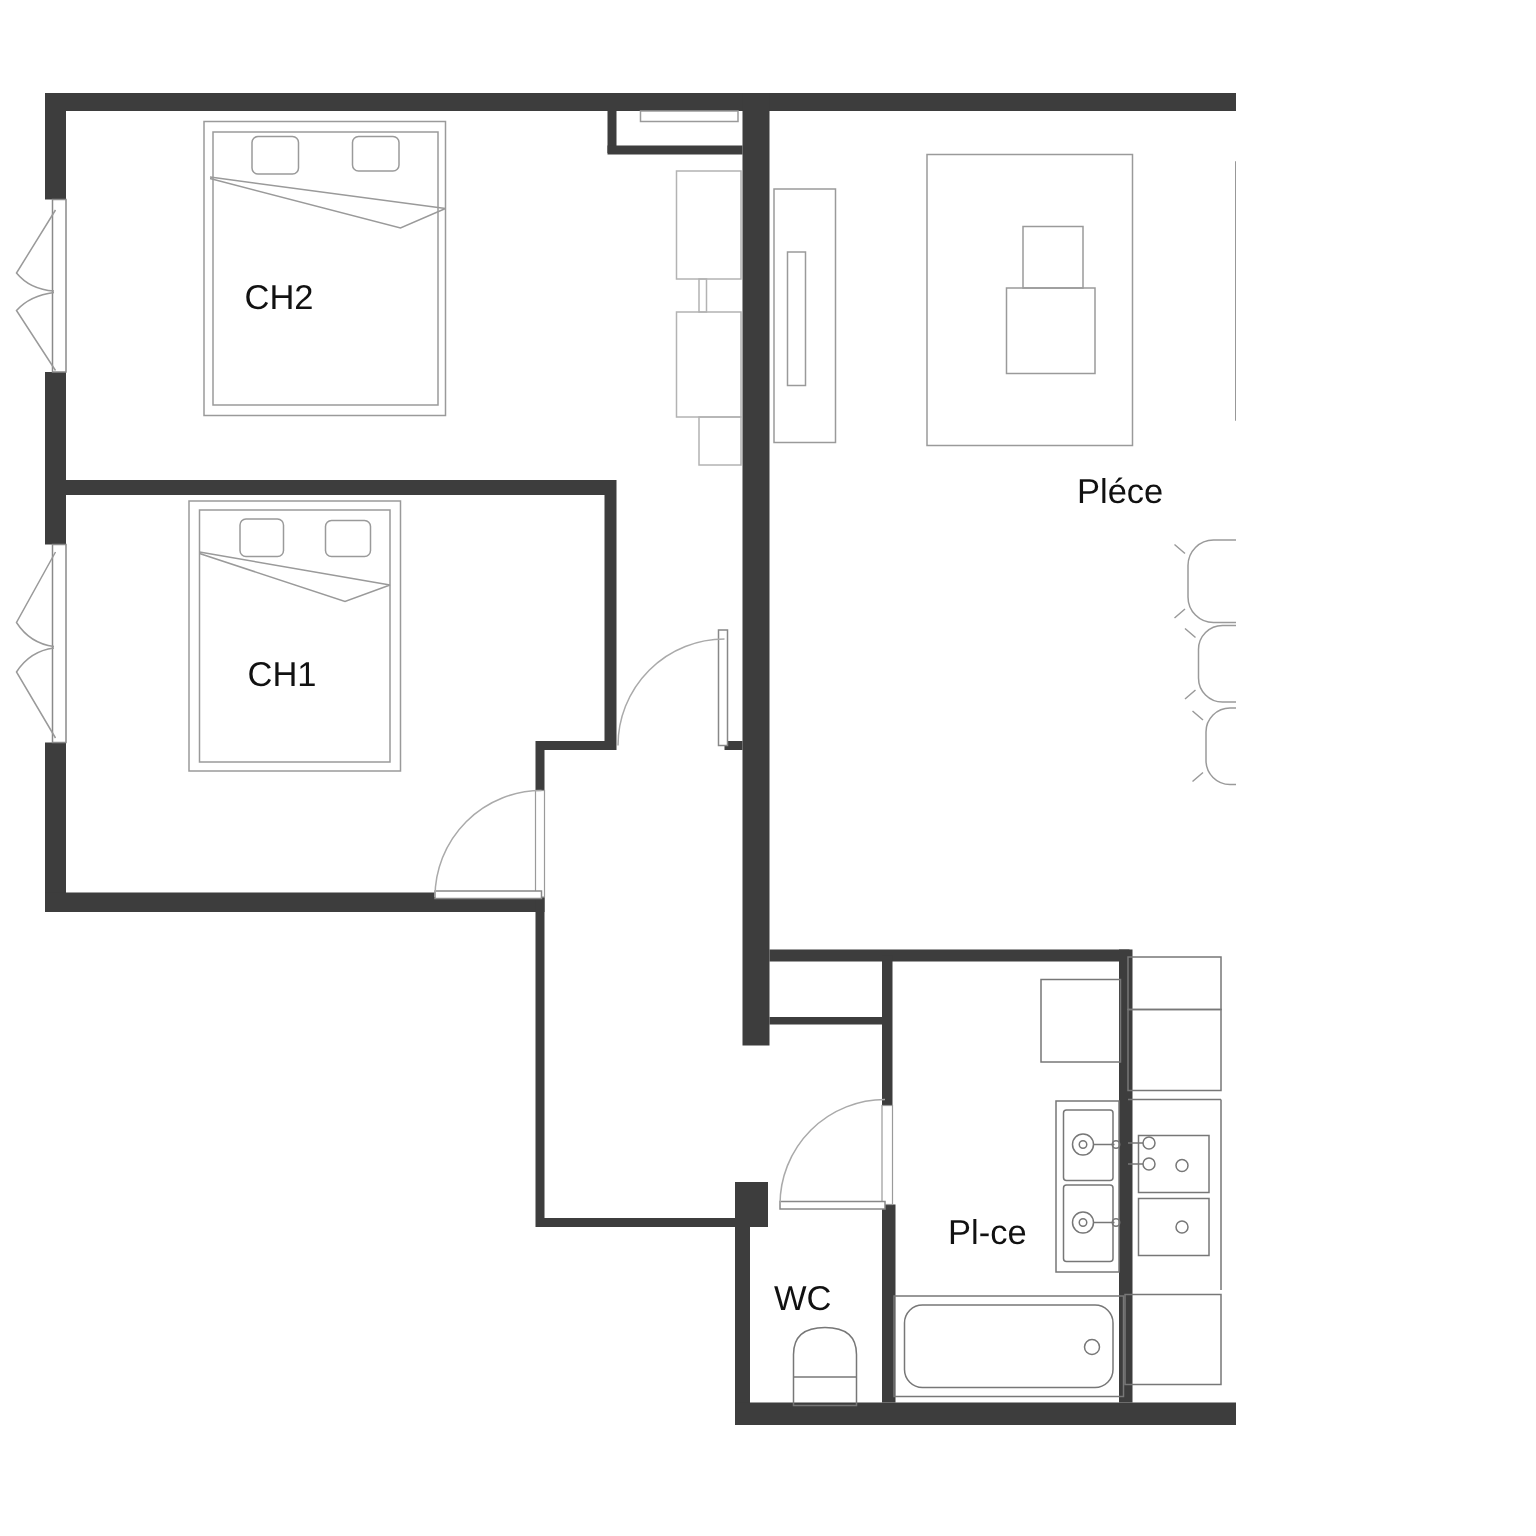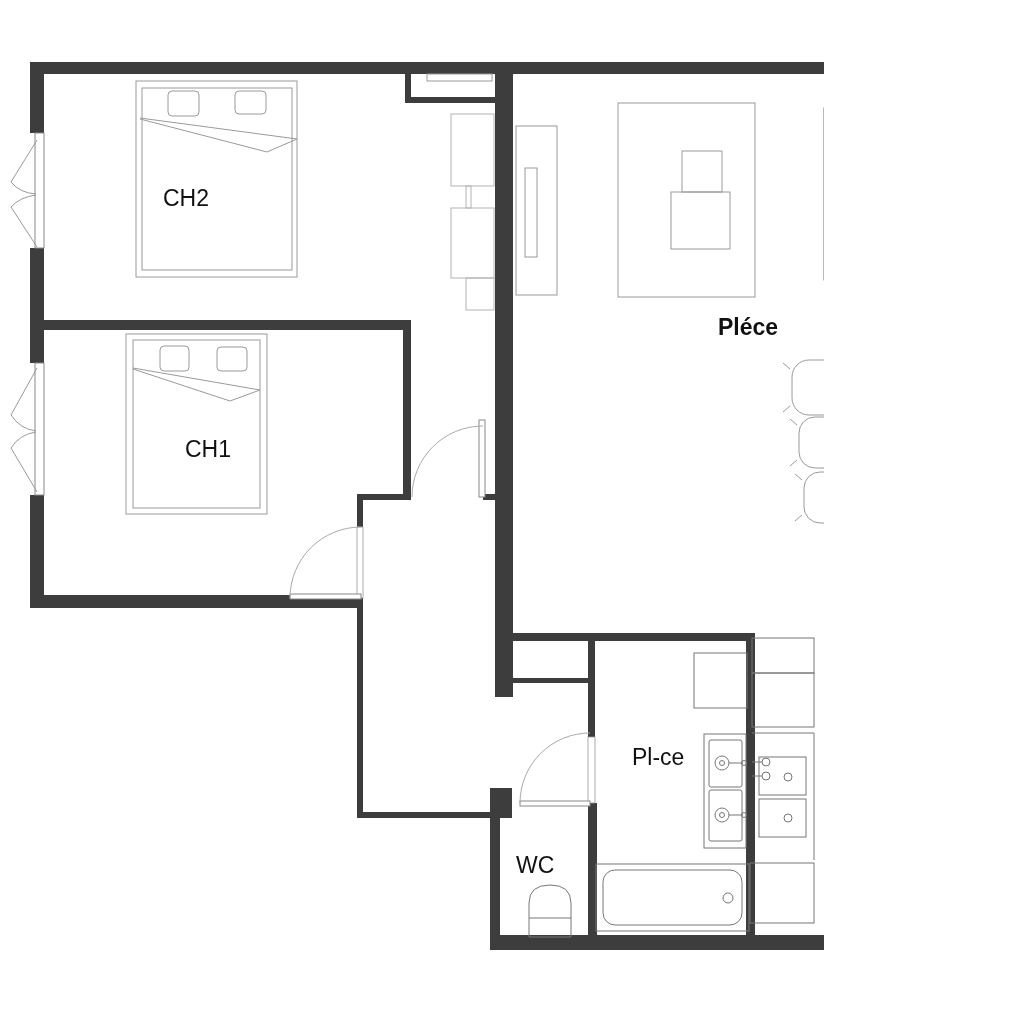--- a/index.html
+++ b/index.html
@@ -189,18 +189,18 @@
     <rect class="fix" x="936" y="678" width="3" height="60"></rect>
     <path class="fix" d="M957,663 L957,740"></path>
     <circle class="fix" cx="954" cy="696" r="11"></circle>
     <circle class="fix" cx="982" cy="696" r="11"></circle>
     <circle class="fix" cx="954" cy="724" r="11"></circle>
     <circle class="fix" cx="982" cy="724" r="11"></circle>
   </g>
 </svg>
 
 <div class="room-label" style="left:163px;top:185px;">CH2</div>
-<div class="room-label" style="left:165px;top:436px;margin-left:20px;">CH1</div>
-<div class="room-label" style="left:718px;top:314px;font-weight:bold;">Pléce</div>
-<div class="room-label" style="left:632px;top:744px;text-align:right;">Pl-ce</div>
+<div class="room-label" style="left:165px;top:436px;">CH1</div>
+<div class="room-label" style="left:718px;top:314px;">Pléce</div>
+<div class="room-label" style="left:632px;top:808px;text-align:right;">Pl-ce</div>
 <div class="room-label" style="left:516px;top:852px;">WC</div>
 
 </div>
 
 </body></html>

